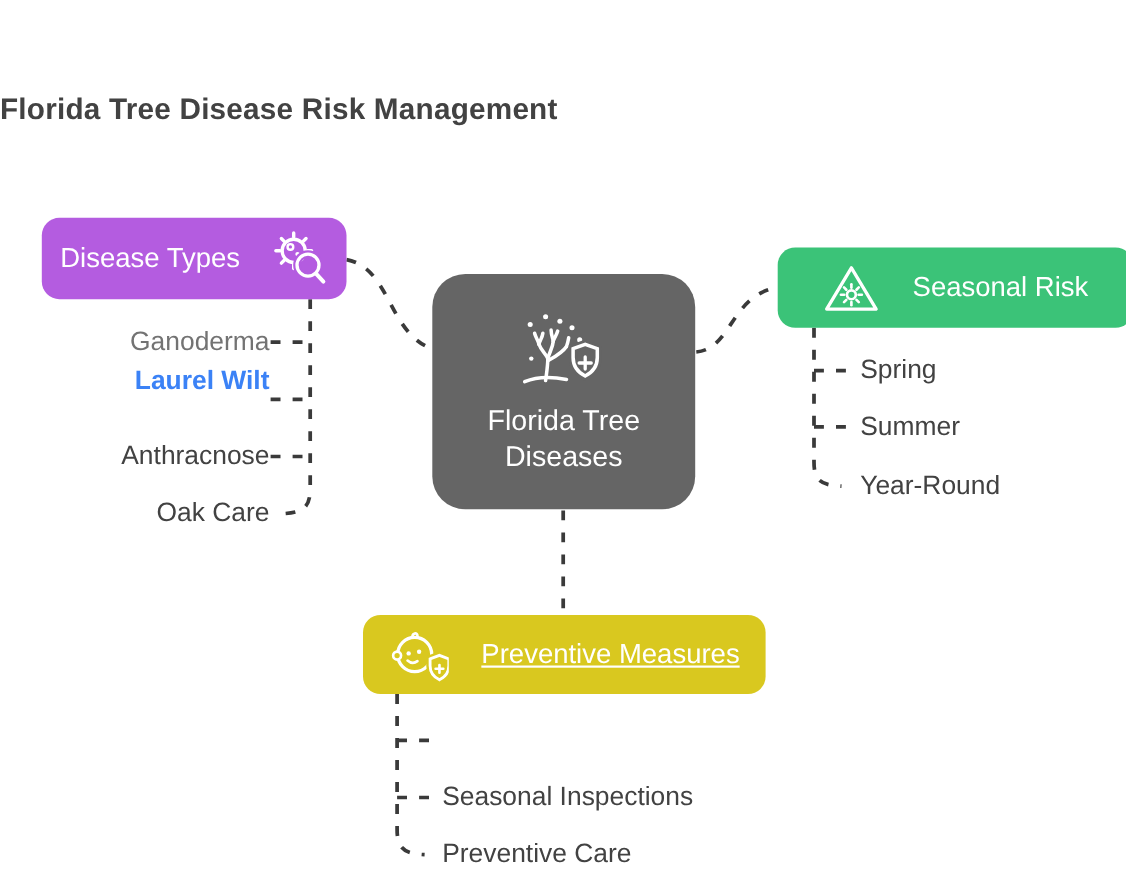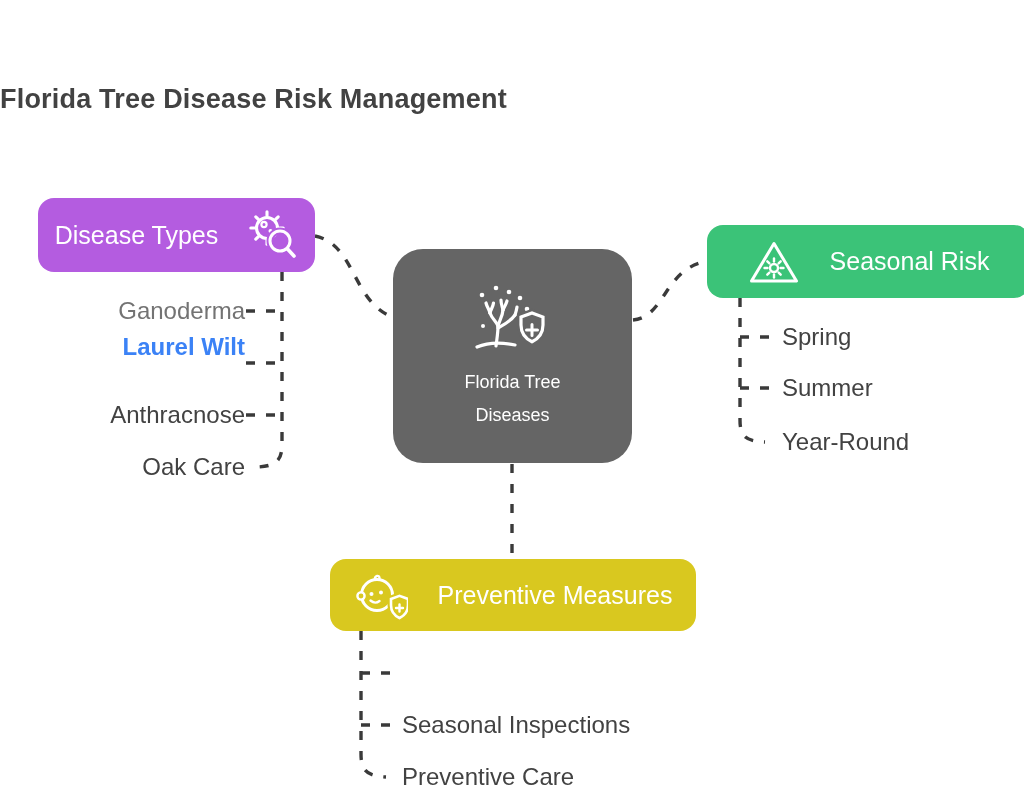--- a/index.html
+++ b/index.html
@@ -25,21 +25,21 @@
   .pill .pill-icon{display:flex;align-items:center;}
   #pill-disease{left:38px;top:198px;width:277px;height:74px;}
   #pill-seasonal{left:707px;top:225px;width:323px;height:73px;}
   #pill-preventive{left:330px;top:559px;width:366px;height:72px;}
   .node-center{
     position:absolute;left:393px;top:249px;width:239px;height:214px;
     border-radius:30px;display:flex;flex-direction:column;
     align-items:center;justify-content:center;color:#fff;
   }
   .node-center .node-icon{margin-bottom:8px;display:flex;}
-  .center-label{font-size:18px;line-height:33px;text-align:center;}
+  .center-label{font-size:26px;line-height:33px;text-align:center;}
   .leaf{
     position:absolute;font-size:24px;line-height:30px;color:#424242;white-space:nowrap;
   }
   .leaf-left{right:779px;text-align:right;}
   .leaf-right{left:782px;}
   .leaf-bottom{left:402px;}
 </style>
 </head>
 <body>
 
@@ -106,21 +106,21 @@
           <path d="M19.5,30 H16.5"></path>
           <path d="M21.4,34.6 L19.3,36.7"></path>
           <path d="M26,36.5 V39.5"></path>
           <path d="M30.6,34.6 L32.7,36.7"></path>
         </g>
       </svg>
     </span>
     <span class="pill-label">Seasonal Risk</span>
   </div>
 
-  <div class="pill" id="pill-preventive" style="background: rgb(217, 200, 31);">
+  <div class="pill" id="pill-preventive" style="background: rgb(217, 200, 31); text-decoration: underline;">
     <span class="pill-icon">
       <svg width="54" height="52" viewBox="0 0 54 52" fill="none">
         <circle cx="23" cy="26" r="15.5" stroke="#ffffff" stroke-width="3"></circle>
         <circle cx="7" cy="27" r="3.6" fill="#d9c81f" stroke="#ffffff" stroke-width="2.4"></circle>
         <path d="M21,10.5 C20.5,6.5 25.5,5.5 25.5,9" stroke="#ffffff" stroke-width="2.4" stroke-linecap="round"></path>
         <circle cx="17.5" cy="25" r="2" fill="#ffffff"></circle>
         <circle cx="27" cy="23.5" r="2" fill="#ffffff"></circle>
         <path d="M16.5,31.5 Q21,35.5 25.5,32" stroke="#ffffff" stroke-width="2.4" stroke-linecap="round"></path>
         <path d="M37,30 l8.5,-3.2 8.5,3.2 v6.2 c0,6.8 -3.6,10.4 -8.5,12.8 c-4.9,-2.4 -8.5,-6 -8.5,-12.8 z" stroke="#d9c81f" stroke-width="7" fill="#d9c81f"></path>
         <path d="M37,30 l8.5,-3.2 8.5,3.2 v6.2 c0,6.8 -3.6,10.4 -8.5,12.8 c-4.9,-2.4 -8.5,-6 -8.5,-12.8 z" stroke="#ffffff" stroke-width="2.6" fill="none"></path>

